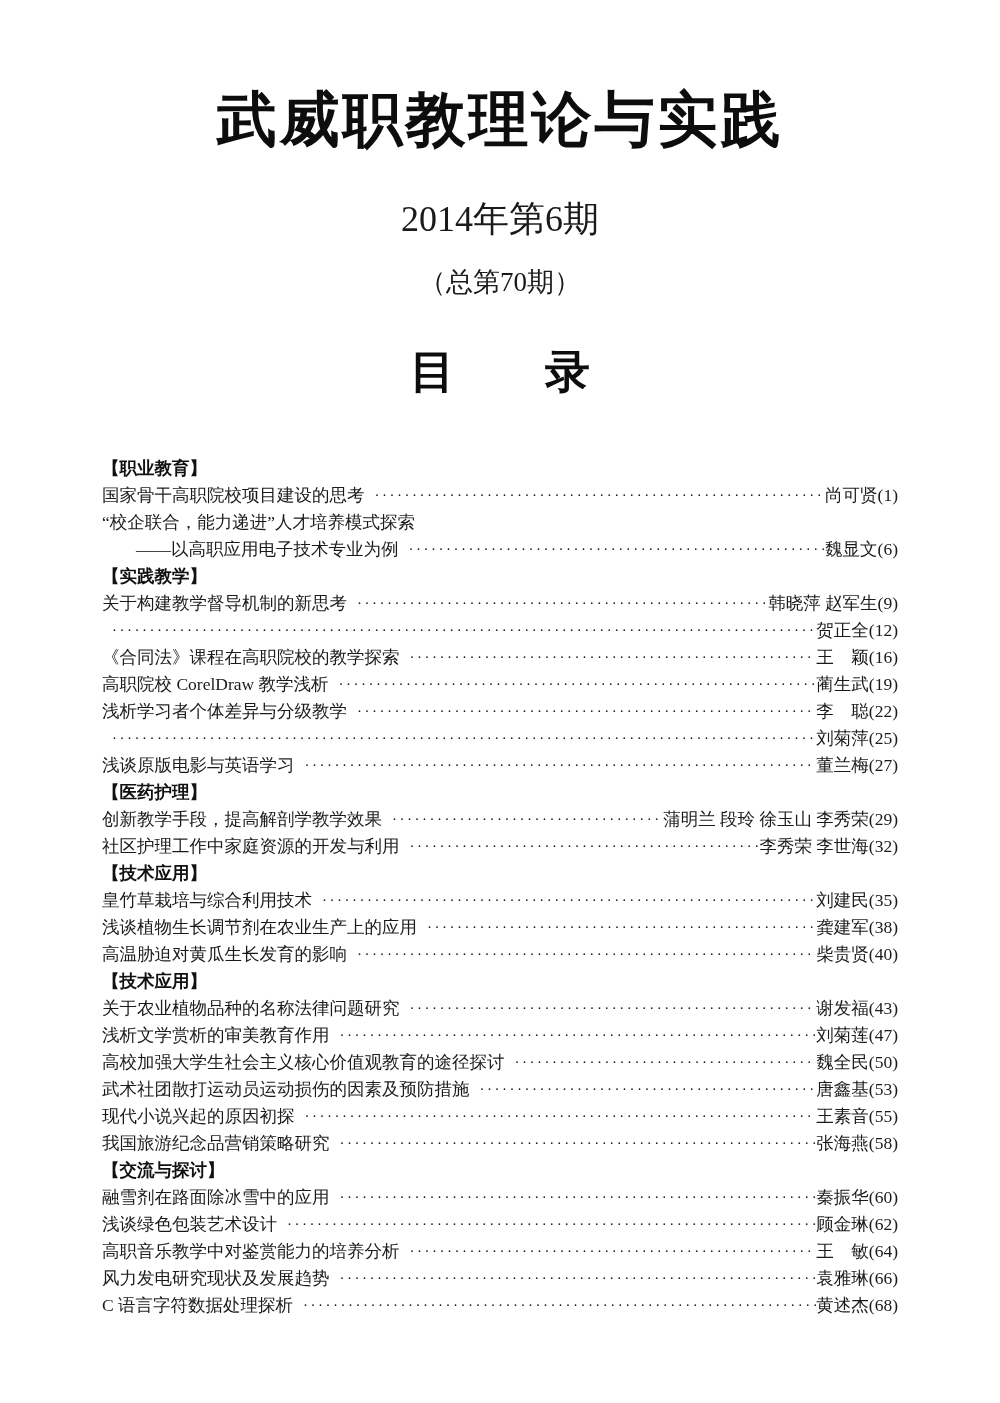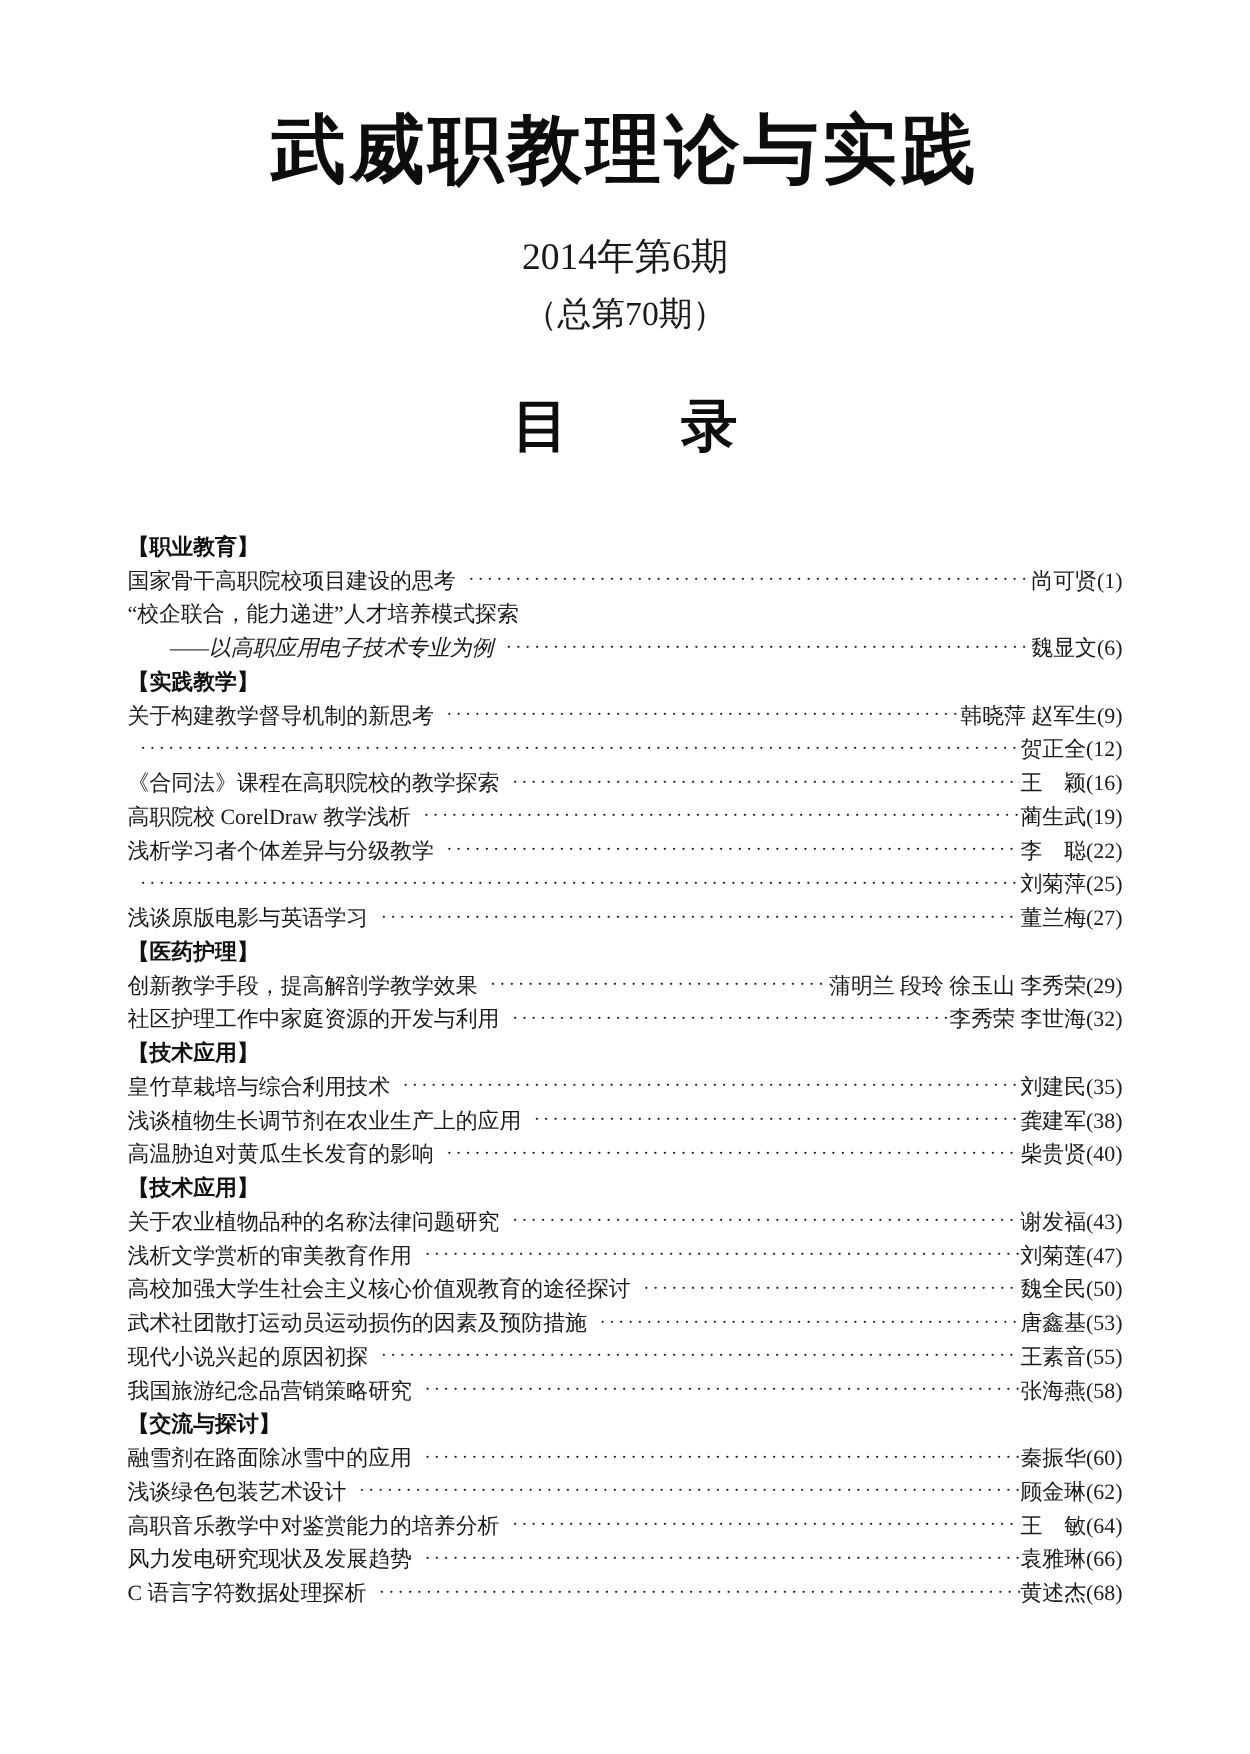--- a/index.html
+++ b/index.html
@@ -10,25 +10,25 @@
     overflow: hidden;
   }
   .masthead { text-align: center; }
   .journal-title {
     margin: 90px 0 0 0;
     font-size: 60px; line-height: 1;
     font-weight: 700; letter-spacing: 3px;
     color: #0d0d0d;
   }
   .issue-line {
-    margin-top: 36px;
-    font-size: 30px; line-height: 1.3;
+    margin-top: 46px;
+    font-size: 36px; line-height: 1.3;
   }
   .volume-line {
-    margin-top: 9px;
+    margin-top: 22px;
     font-size: 27px; line-height: 1.3;
   }
   .toc-title {
     margin-top: 50px;
     font-size: 45px; line-height: 1;
     font-weight: 700; color: #0d0d0d;
   }
   .toc {
     width: 796px; margin: 60px auto 0 auto;
     font-size: 17.5px;
@@ -38,21 +38,21 @@
     font-weight: 700;
     font-family: "Liberation Sans", sans-serif;
     font-size: 17.5px;
     color: #111;
   }
   .row {
     display: flex; align-items: center;
     line-height: 27px; height: 27px;
   }
   .entry-title { white-space: nowrap; flex: 0 0 auto; }
-  .entry-title.cont { padding-left: 34px; font-style: italic; }
+  .entry-title.cont { padding-left: 34px; }
   .plain-row { line-height: 27px; height: 27px; white-space: nowrap; }
   .dots {
     flex: 1 1 auto; overflow: hidden; white-space: nowrap;
     font-size: 15px; letter-spacing: 2.5px;
     padding: 0 6px 0 10px;
     color: #1a1a1a;
     align-self: center; line-height: 27px;
   }
   .entry-authors { white-space: nowrap; flex: 0 0 auto; }
   .entry-page { white-space: nowrap; flex: 0 0 auto; }

